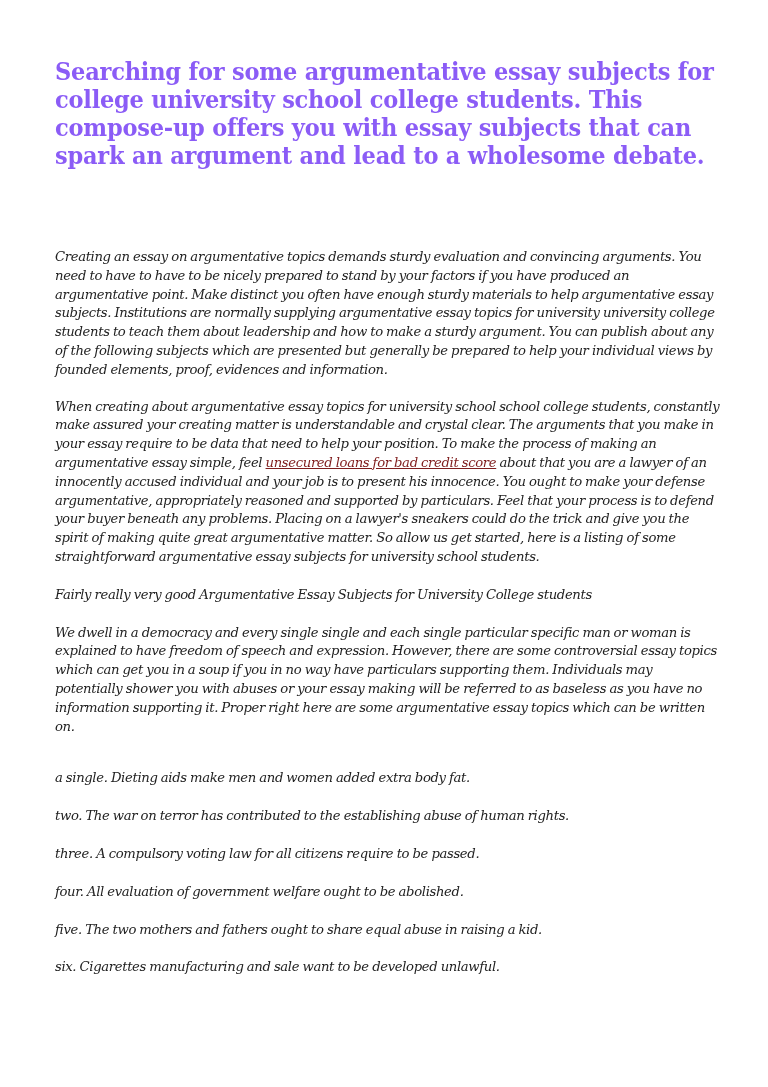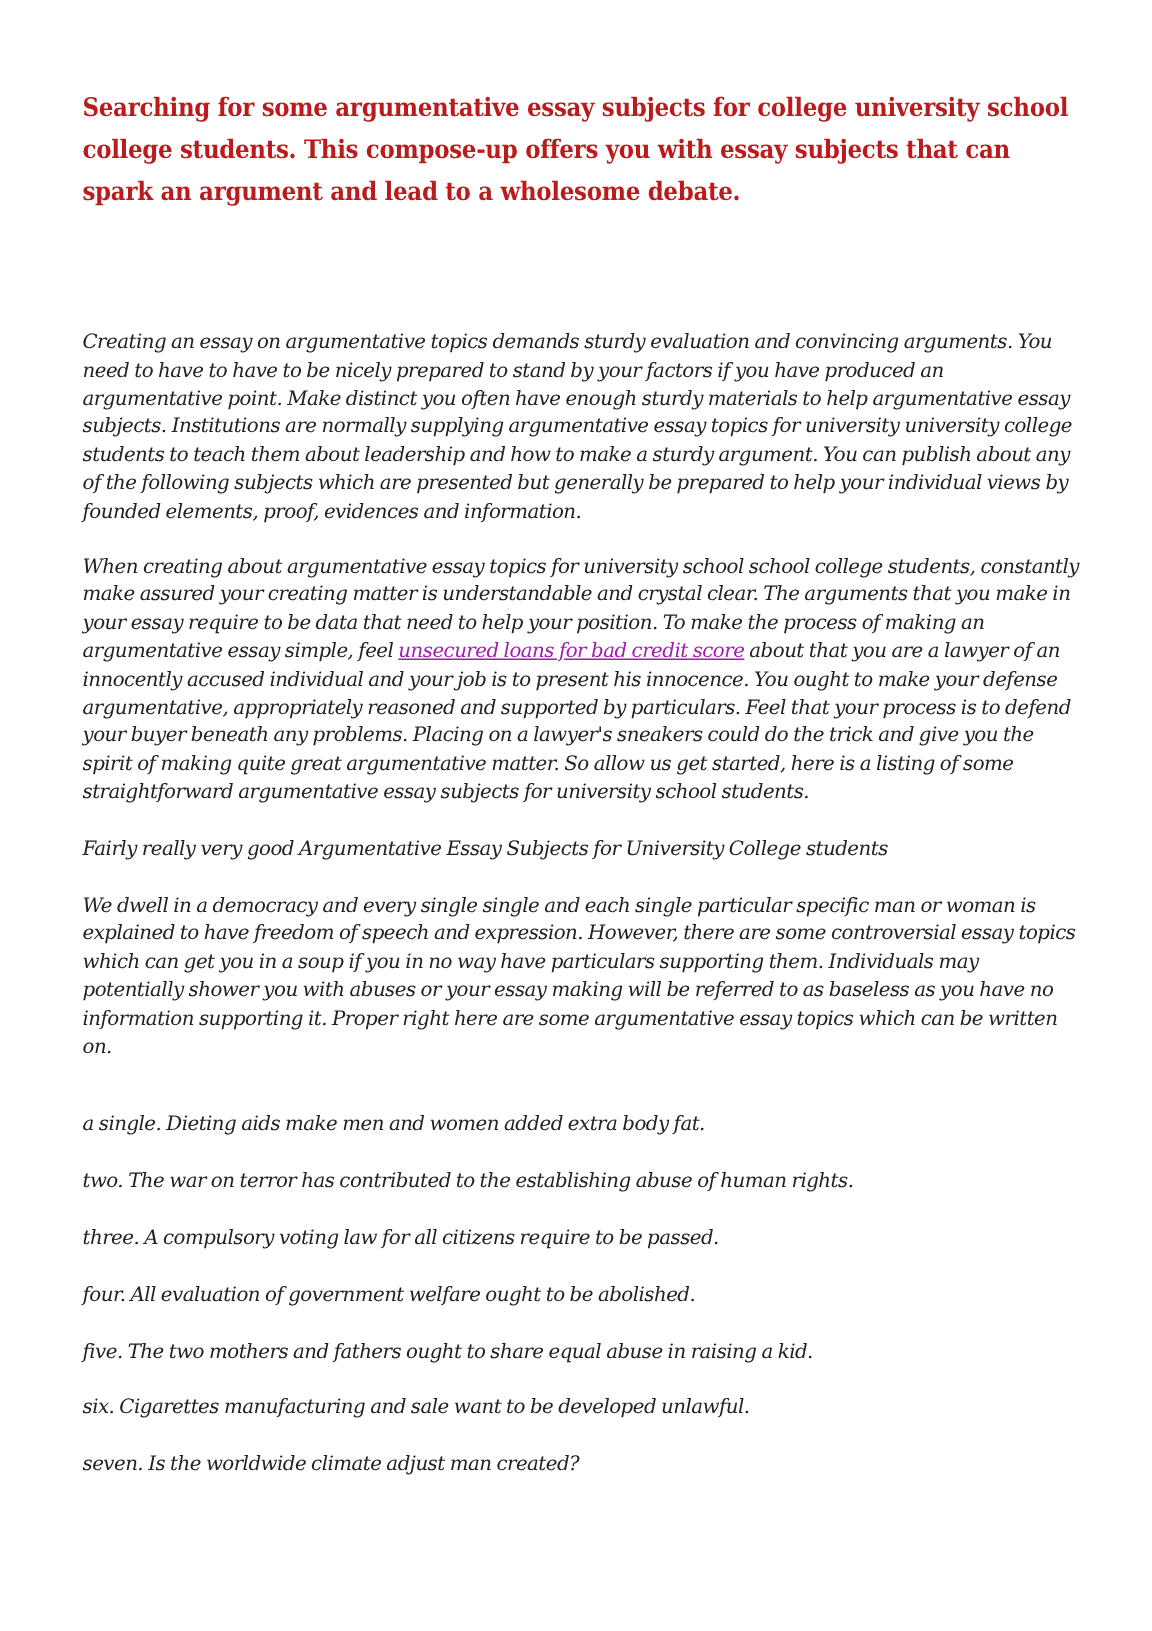--- a/index.html
+++ b/index.html
@@ -17,24 +17,24 @@
     }
     .page {
       position: absolute;
       left: 55px;
       top: 58px;
       width: 660px;
     }
     .title {
       font-family: "DejaVu Serif", serif;
       font-weight: bold;
-      font-size: 17px;
+      font-size: 25px;
       line-height: 28px;
       margin: 0;
-      color: #b91c1c;
+      color: #8b5cf6;
       letter-spacing: -0.2px;
       font-stretch: condensed;
       width: 662px;
     }
     .body-text {
       font-family: "DejaVu Serif", serif;
       font-size: 13.2px;
       line-height: 18.8px;
       color: #222222;
       letter-spacing: -0.35px;
@@ -43,21 +43,21 @@
       width: 666px;
       font-style: italic;
     }
     .p1 { margin-top: 78px; }
     .p2 { margin-top: 18px; }
     .sub { margin-top: 19px; }
     .p3 { margin-top: 19px; }
     .list-item { margin-top: 19px; }
     .list-item.first { margin-top: 33px; }
     a.inline-link {
-      color: #a21caf;
+      color: #7f1d1d;
       text-decoration: underline;
     }
   </style>
 </head>
 <body>
 
 <div class="page">
   <h1 class="title">Searching for some argumentative essay subjects for college university school college students. This compose-up offers you with essay subjects that can spark an argument and lead to a wholesome debate.</h1>
 
   <p class="body-text p1">Creating an essay on argumentative topics demands sturdy evaluation and convincing arguments. You need to have to have to be nicely prepared to stand by your factors if you have produced an argumentative point. Make distinct you often have enough sturdy materials to help argumentative essay subjects. Institutions are normally supplying argumentative essay topics for university university college students to teach them about leadership and how to make a sturdy argument. You can publish about any of the following subjects which are presented but generally be prepared to help your individual views by founded elements, proof, evidences and information.</p>
@@ -68,15 +68,14 @@
 
   <p class="body-text p3">We dwell in a democracy and every single single and each single particular specific man or woman is explained to have freedom of speech and expression. However, there are some controversial essay topics which can get you in a soup if you in no way have particulars supporting them. Individuals may potentially shower you with abuses or your essay making will be referred to as baseless as you have no information supporting it. Proper right here are some argumentative essay topics which can be written on.</p>
 
   <div>
     <p class="body-text list-item first">a single. Dieting aids make men and women added extra body fat.</p>
     <p class="body-text list-item">two. The war on terror has contributed to the establishing abuse of human rights.</p>
     <p class="body-text list-item">three. A compulsory voting law for all citizens require to be passed.</p>
     <p class="body-text list-item">four. All evaluation of government welfare ought to be abolished.</p>
     <p class="body-text list-item">five. The two mothers and fathers ought to share equal abuse in raising a kid.</p>
     <p class="body-text list-item">six. Cigarettes manufacturing and sale want to be developed unlawful.</p>
-    <p class="body-text list-item">seven. Is the worldwide climate adjust man created?</p>
   </div>
 </div>
 
 </body></html>

